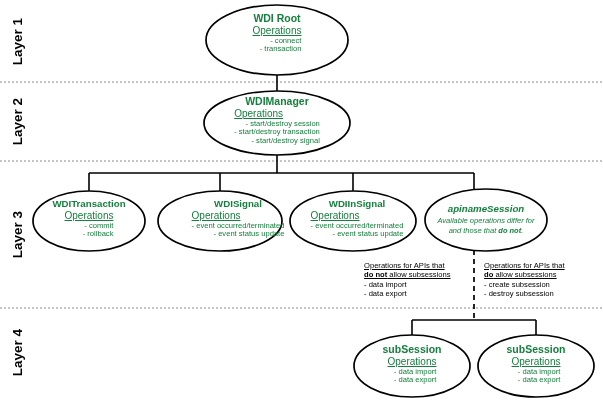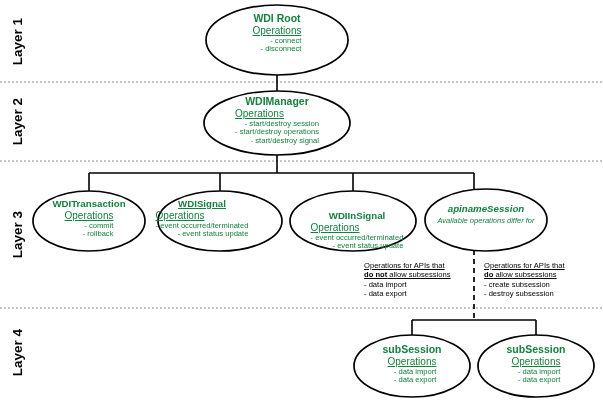--- a/index.html
+++ b/index.html
@@ -131,64 +131,65 @@
   </div>
   <div class="layer-label" style="left:-16px; top:345px; width:66px;">
     <span>Layer 4</span>
   </div>
 
   <div class="node-text" style="left:207px; top:13px; width:140px;">
     <span class="node-title">WDI Root</span>
     <span class="ops-block">
       <span class="node-ops-head">Operations</span>
       <span class="node-op">- connect</span>
-      <span class="node-op">- disconnect</span>
+      <span class="node-op">- transaction</span>
     </span>
   </div>
 
   <div class="node-text" style="left:204px; top:96px; width:146px;">
     <span class="node-title">WDIManager</span>
     <span class="ops-block">
       <span class="node-ops-head">Operations</span>
       <span class="node-op">- start/destroy session</span>
-      <span class="node-op">- start/destroy operations</span>
+      <span class="node-op">- start/destroy transaction</span>
       <span class="node-op">- start/destroy signal</span>
     </span>
   </div>
 
   <div class="node-text" style="left:29px; top:199px; width:120px;">
     <span class="node-title small">WDITransaction</span>
     <span class="ops-block">
       <span class="node-ops-head">Operations</span>
       <span class="node-op">- commit</span>
       <span class="node-op">- rollback</span>
     </span>
   </div>
 
-  <div class="node-text" style="left:140px; top:199px; width:124px;text-decoration:underline;">
+  <div class="node-text" style="left:176px; top:199px; width:124px;">
     <span class="node-title small">WDISignal</span>
     <span class="ops-block">
       <span class="node-ops-head">Operations</span>
       <span class="node-op">- event occurred/terminated</span>
       <span class="node-op">- event status update</span>
     </span>
   </div>
 
-  <div class="node-text" style="left:291px; top:199px; width:132px;margin-top:12px;">
+  <div class="node-text" style="left:291px; top:199px; width:132px;">
     <span class="node-title small">WDIInSignal</span>
     <span class="ops-block">
       <span class="node-ops-head">Operations</span>
       <span class="node-op">- event occurred/terminated</span>
       <span class="node-op">- event status update</span>
     </span>
   </div>
 
   <div class="node-text" style="left:421px; top:204px; width:130px;">
     <span class="node-title small" style="font-style:italic;">apinameSession</span>
     <span class="node-desc">Available operations differ for</span>
+    <span class="node-desc"><span>and those that </span><b>do not</b><span>.</span></span>
   </div>
 
   <div class="side-note" style="left:364px; top:261px;">
     <span class="hdr">Operations for APIs that</span>
     <span class="hdr"><b>do not</b><span> allow subsessions</span></span>
     <span class="itm">- data import</span>
     <span class="itm">- data export</span>
   </div>
 
   <div class="side-note" style="left:484px; top:261px;">

